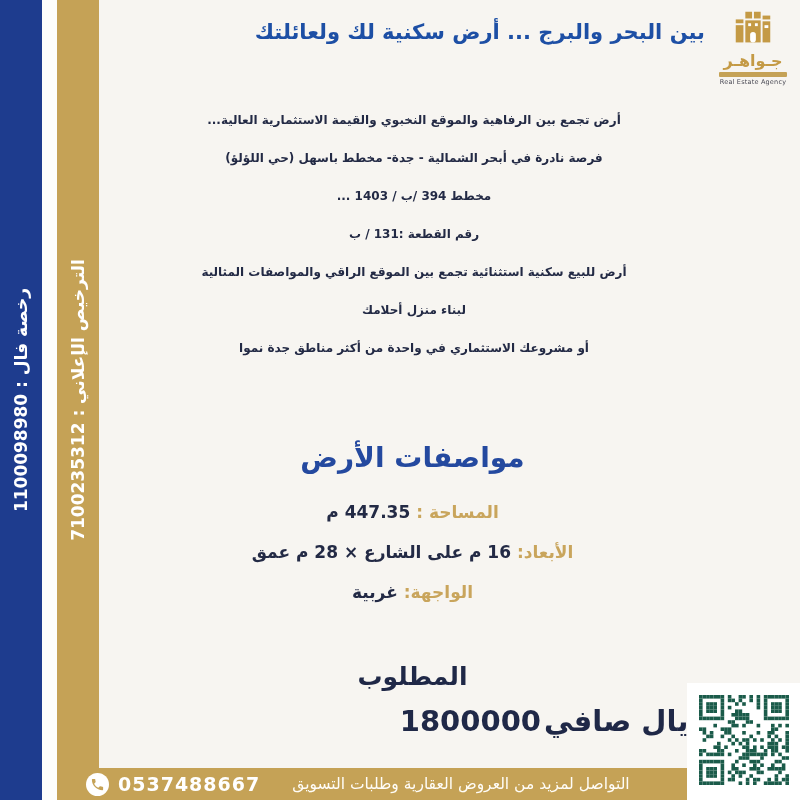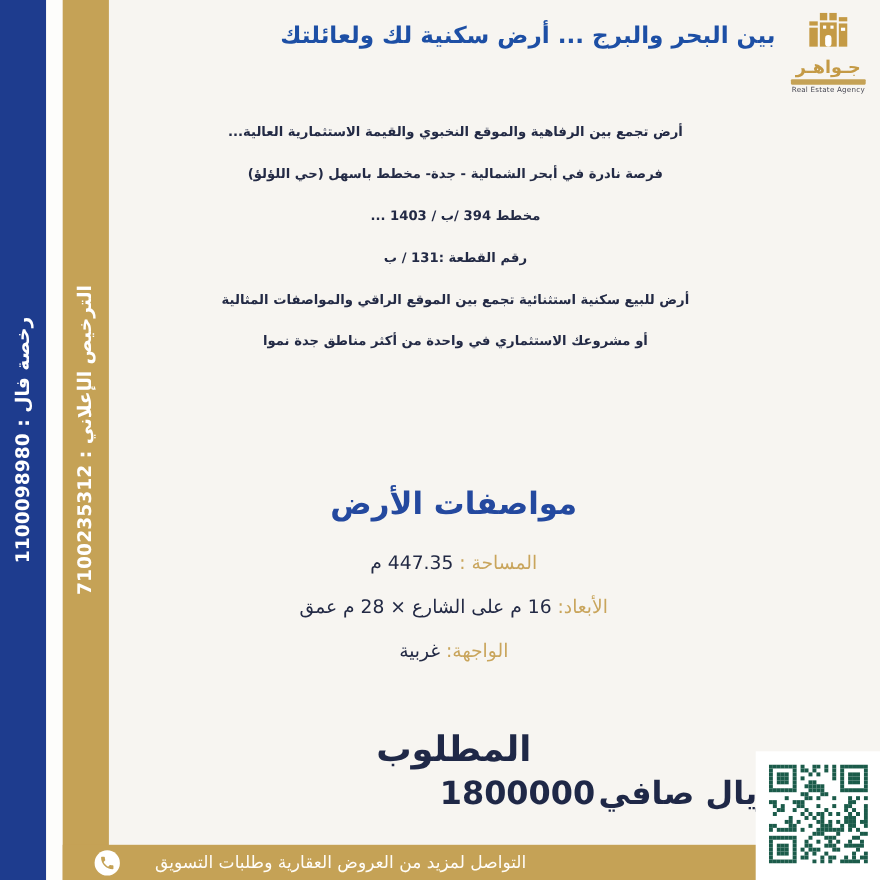--- a/index.html
+++ b/index.html
@@ -40,30 +40,30 @@
   .body-lines .line{height:38px;line-height:38px;white-space:nowrap;}
   
   .specs-heading{
     position:absolute;top:441px;left:120px;right:95px;margin:0;
     text-align:center;direction:rtl;
     color:#24499f;font-size:28px;font-weight:bold;
   }
   .specs{
     position:absolute;top:492px;left:120px;right:95px;
     text-align:center;direction:rtl;
-    font-size:17px;font-weight:normal;
+    font-size:17px;font-weight:bold;
   }
   .specs .spec-row{height:40px;line-height:40px;white-space:nowrap;}
   .spec-label{color:#c9a55c;}
   .spec-value{color:#232a45;}
   
   .wanted{
     position:absolute;top:662px;left:120px;right:95px;margin:0;
     text-align:center;direction:rtl;
-    color:#1f2847;font-size:32px;font-weight:bold;
+    color:#1f2847;font-size:25px;font-weight:bold;
   }
   .price{
     position:absolute;top:704px;left:120px;right:95px;
     display:flex;justify-content:flex-end;align-items:center;gap:3px;direction:ltr;
     color:#1f2847;font-size:29px;font-weight:bold;
   }
   
   .footer{
     position:absolute;left:57px;right:0;bottom:0;height:32px;
     background:#c5a256;z-index:1;
@@ -118,20 +118,21 @@
 </div>
 
 <h1 class="title">بين البحر والبرج ... أرض سكنية لك ولعائلتك</h1>
 
 <div class="body-lines">
   <div class="line">أرض تجمع بين الرفاهية والموقع النخبوي والقيمة الاستثمارية العالية...</div>
   <div class="line">فرصة نادرة في أبحر الشمالية - جدة- مخطط باسهل (حي اللؤلؤ)</div>
   <div class="line">مخطط 394 /ب / 1403 ...</div>
   <div class="line">رقم القطعة :131 / ب</div>
   <div class="line">أرض للبيع سكنية استثنائية تجمع بين الموقع الراقي والمواصفات المثالية</div>
+  <div class="line">لبناء منزل أحلامك</div>
   <div class="line">أو مشروعك الاستثماري في واحدة من أكثر مناطق جدة نموا</div>
 </div>
 
 <h2 class="specs-heading">مواصفات الأرض</h2>
 <div class="specs">
   <div class="spec-row">
     <span class="spec-label">المساحة :</span>
     <span class="spec-value">447.35 م</span>
   </div>
   <div class="spec-row">
@@ -149,20 +150,21 @@
   <span>1800000</span>
   <span>ريال صافي</span>
 </div>
 
 <div class="footer">
   <span class="phone-badge">
     <svg width="15" height="15" viewBox="0 0 24 24">
       <path fill="#c5a256" d="M6.62 10.79c1.44 2.83 3.76 5.14 6.59 6.59l2.2-2.2c.27-.27.67-.36 1.02-.24 1.12.37 2.33.57 3.57.57.55 0 1 .45 1 1V20c0 .55-.45 1-1 1-9.39 0-17-7.61-17-17 0-.55.45-1 1-1h3.5c.55 0 1 .45 1 1 0 1.25.2 2.45.57 3.57.11.35.03.74-.25 1.02l-2.2 2.2z"></path>
     </svg>
   </span>
+  <span class="phone-number">0537488667</span>
   <span class="footer-text">التواصل لمزيد من العروض العقارية وطلبات التسويق</span>
 </div>
 
 <div class="qr-card">
   <svg id="qr-svg" width="90" height="90" viewBox="0 0 90 90">
       <g fill="#1b5b4a">
         <rect x="28.80" y="0.00" width="3.60" height="3.60"></rect>
         <rect x="39.60" y="0.00" width="3.60" height="3.60"></rect>
         <rect x="43.20" y="0.00" width="3.60" height="3.60"></rect>
         <rect x="50.40" y="0.00" width="3.60" height="3.60"></rect>

